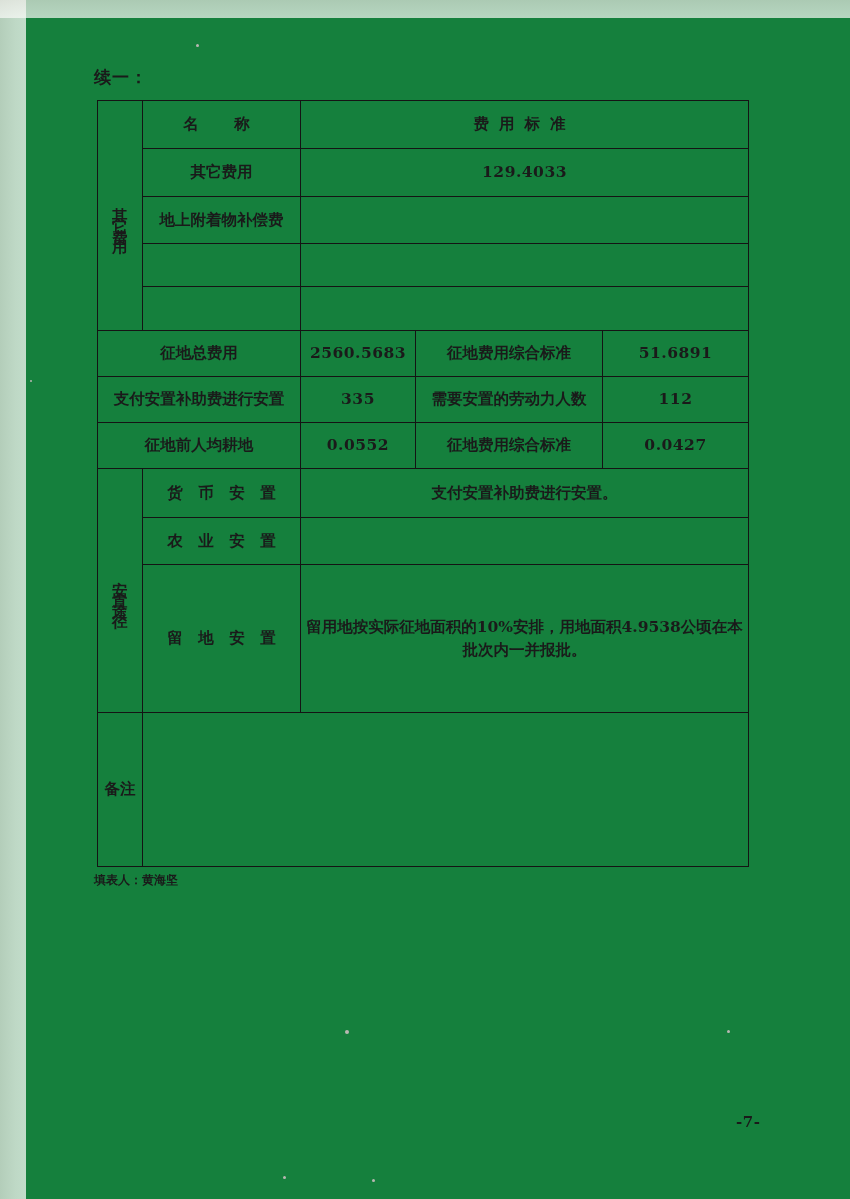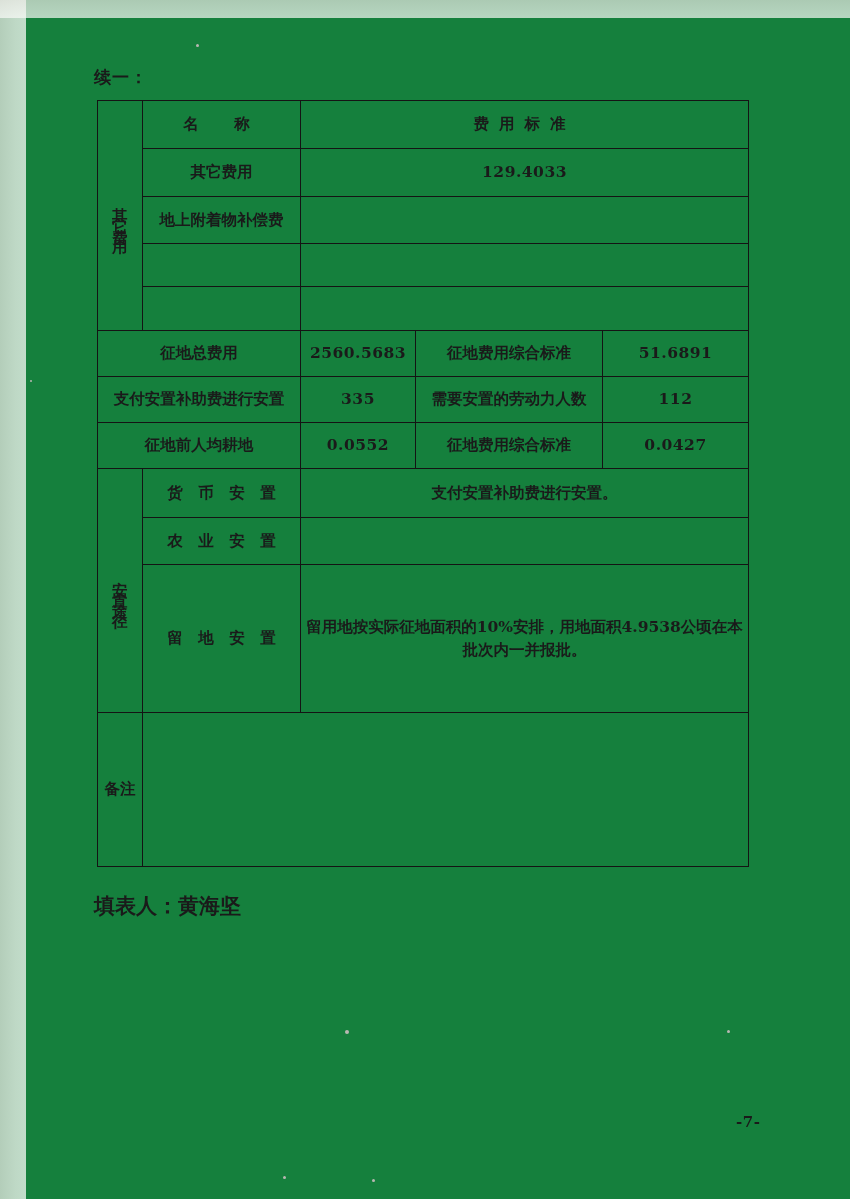--- a/index.html
+++ b/index.html
@@ -92,22 +92,22 @@
   .body-text {
     text-align: center;
     padding: 6px 8px 6px 9px;
     font-size: 15.5px;
     line-height: 1.5;
   }
 
   .footer-filler {
     position: absolute;
     left: 94px;
-    top: 892px;
-    font-size: 21px;
+    top: 872px;
+    font-size: 12px;
     white-space: nowrap;
   }
 
   .page-num {
     position: absolute;
     left: 736px;
     top: 1113px;
     font-size: 15px;
     letter-spacing: 0.5px;
   }

